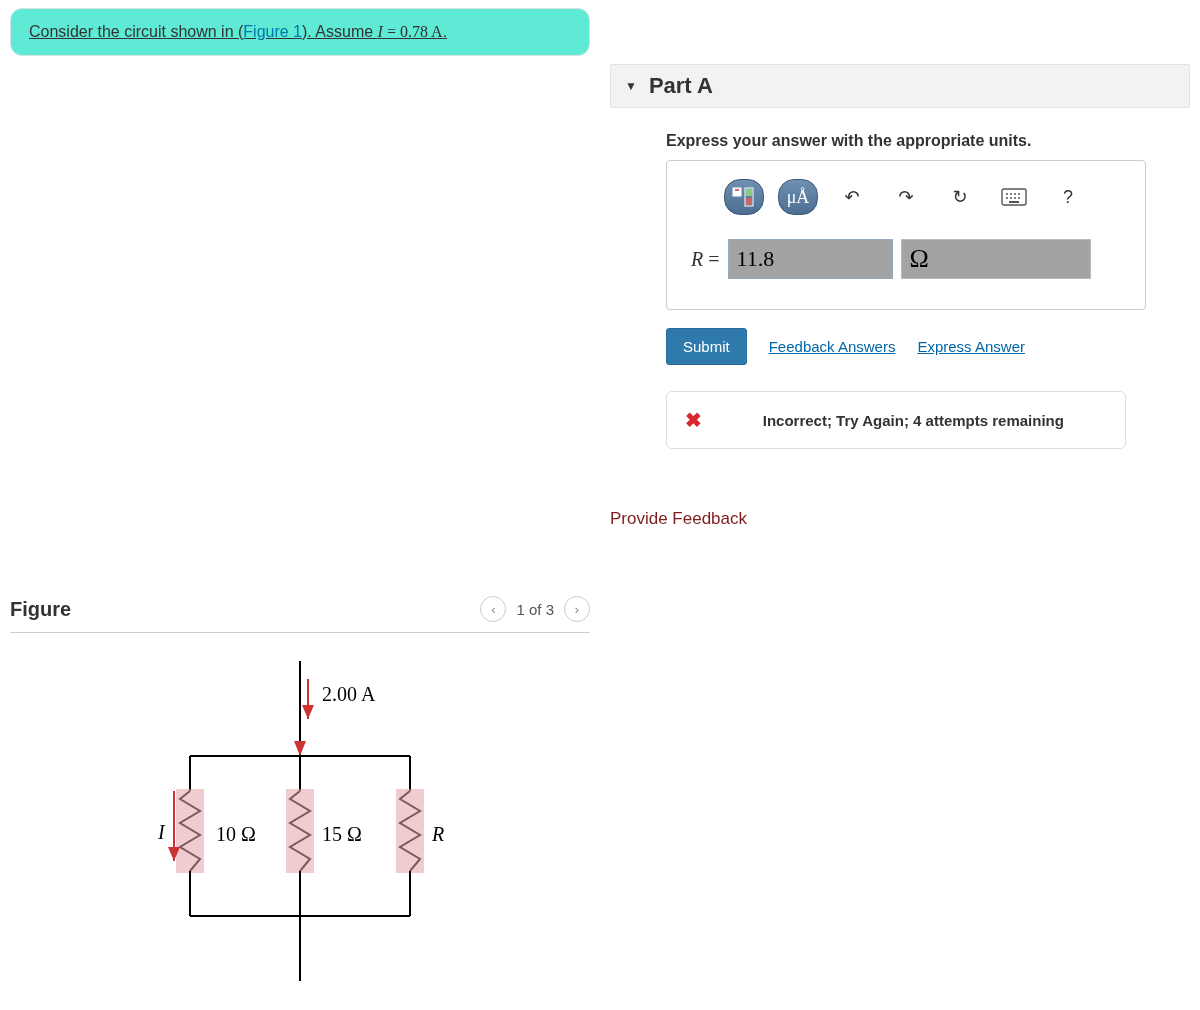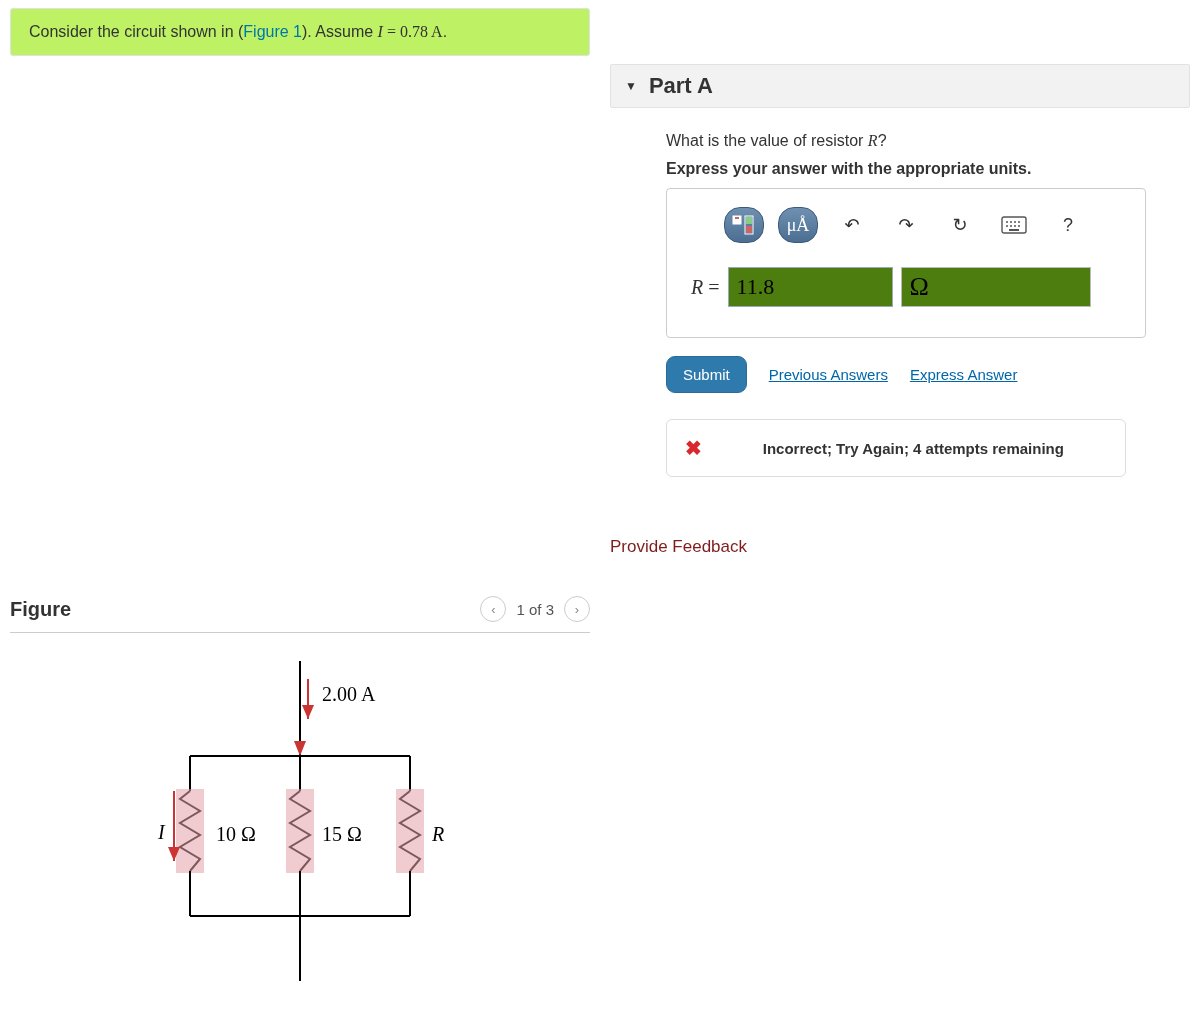--- a/index.html
+++ b/index.html
@@ -8,27 +8,28 @@
     font-family: Arial, Helvetica, sans-serif;
     font-size: 15px;
     color: #333;
     background: #fff;
     width: 1200px;
   }
   .container { display: flex; }
   .left-col { width: 600px; padding: 0 10px 10px 10px; }
   .right-col { width: 600px; padding: 0 10px; }
   .problem-statement {
-    background: #bef264;
+    background: #5eead4;
     border: 1px solid #d8e4e4;
-    border-radius: 3px;
+    border-radius: 12px;
     padding: 14px 18px;
     margin: 8px 0 16px 0;
     font-size: 16px;
     color: #333;
+    text-decoration: underline;
   }
   .problem-statement .figlink { color: #0077aa; }
   .italic-serif { font-family: "Times New Roman", serif; font-style: italic; }
   .rm-serif { font-family: "Times New Roman", serif; font-style: normal; }
 
   .figure-section { margin-top: 540px; }
   .figure-header {
     display: flex; align-items: center; justify-content: space-between;
     border-bottom: 1px solid #ccc; padding-bottom: 10px; margin-bottom: 28px;
   }
@@ -66,29 +67,29 @@
   .tool-fancy {
     background: linear-gradient(#6f90b0,#4b6e92);
     color: #fff; border: 1px solid #3d5a7a;
   }
   .tool-unit { font-family: "Times New Roman", serif; }
 
   .input-row { display: flex; align-items: center; gap: 8px; justify-content: flex-start; padding-left: 10px; }
   .var-label { font-family: "Times New Roman", serif; font-size: 20px; }
   .value-input, .unit-input {
     height: 40px; border: 1px solid #9ab; font-size: 22px;
-    font-family: "Times New Roman", serif; padding: 2px 8px; background: #4d7c0f;
+    font-family: "Times New Roman", serif; padding: 2px 8px; background: #a3a3a3;
   }
   .value-input { width: 165px; }
   .unit-input { width: 190px; border-color: #bbb; font-size: 26px; }
 
   .actions { margin-top: 18px; display: flex; align-items: center; gap: 22px; }
   .submit-btn {
     background: #2f7aad; color: #fff; border: 1px solid #2a6c99;
-    padding: 9px 16px; font-size: 15px; border-radius: 9px; cursor: pointer;
+    padding: 9px 16px; font-size: 15px; border-radius: 3px; cursor: pointer;
   }
   .link { color: #0066aa; text-decoration: underline; cursor: pointer; font-size: 15px; }
 
   .feedback-box {
     border: 1px solid #ddd; border-radius: 6px;
     padding: 16px 18px; margin-top: 26px; display: flex; align-items: center; gap: 14px;
     width: 460px;
   }
   .x-icon { color: #d9272e; font-weight: bold; font-size: 20px; }
   .feedback-text { font-weight: bold; font-size: 15px; padding-left: 47px; }
@@ -157,23 +158,20 @@
     </div>
   </div>
 
   <div class="right-col">
     <div class="part-header">
       <span class="dropdown-icon">▼</span>
       <span class="part-title">Part A</span>
     </div>
 
     <div class="part-body">
-      <p>
-        <span>What is the value of resistor </span><span class="italic-serif">R</span><span>?</span>
-      </p>
       <p class="bold">Express your answer with the appropriate units.</p>
 
       <div class="answer-box">
         <div class="toolbar">
           <div class="tool-btn tool-fancy">
             <svg width="26" height="22" viewBox="0 0 26 22">
               <rect x="2" y="2" width="8" height="8" fill="#fff" stroke="#fff" stroke-width="1"></rect>
               <rect x="4" y="3" width="4" height="2" fill="#c66"></rect>
               <rect x="14" y="2" width="8" height="18" fill="none" stroke="#fff" stroke-width="1"></rect>
               <rect x="15" y="3" width="6" height="7" fill="#8c8"></rect>
@@ -203,21 +201,21 @@
 
         <div class="input-row">
           <span class="var-label"><span class="italic-serif">R</span><span> = </span></span>
           <input class="value-input" value="11.8" style="">
           <input class="unit-input" value="Ω" style="">
         </div>
       </div>
 
       <div class="actions">
         <button class="submit-btn">Submit</button>
-        <span class="link">Previous Answers</span>
+        <span class="link">Feedback Answers</span>
         <span class="link">Express Answer</span>
       </div>
 
       <div class="feedback-box">
         <span class="x-icon">✖</span>
         <span class="feedback-text">Incorrect; Try Again; 4 attempts remaining</span>
       </div>
     </div>
 
     <div class="provide-feedback">Provide Feedback</div>

